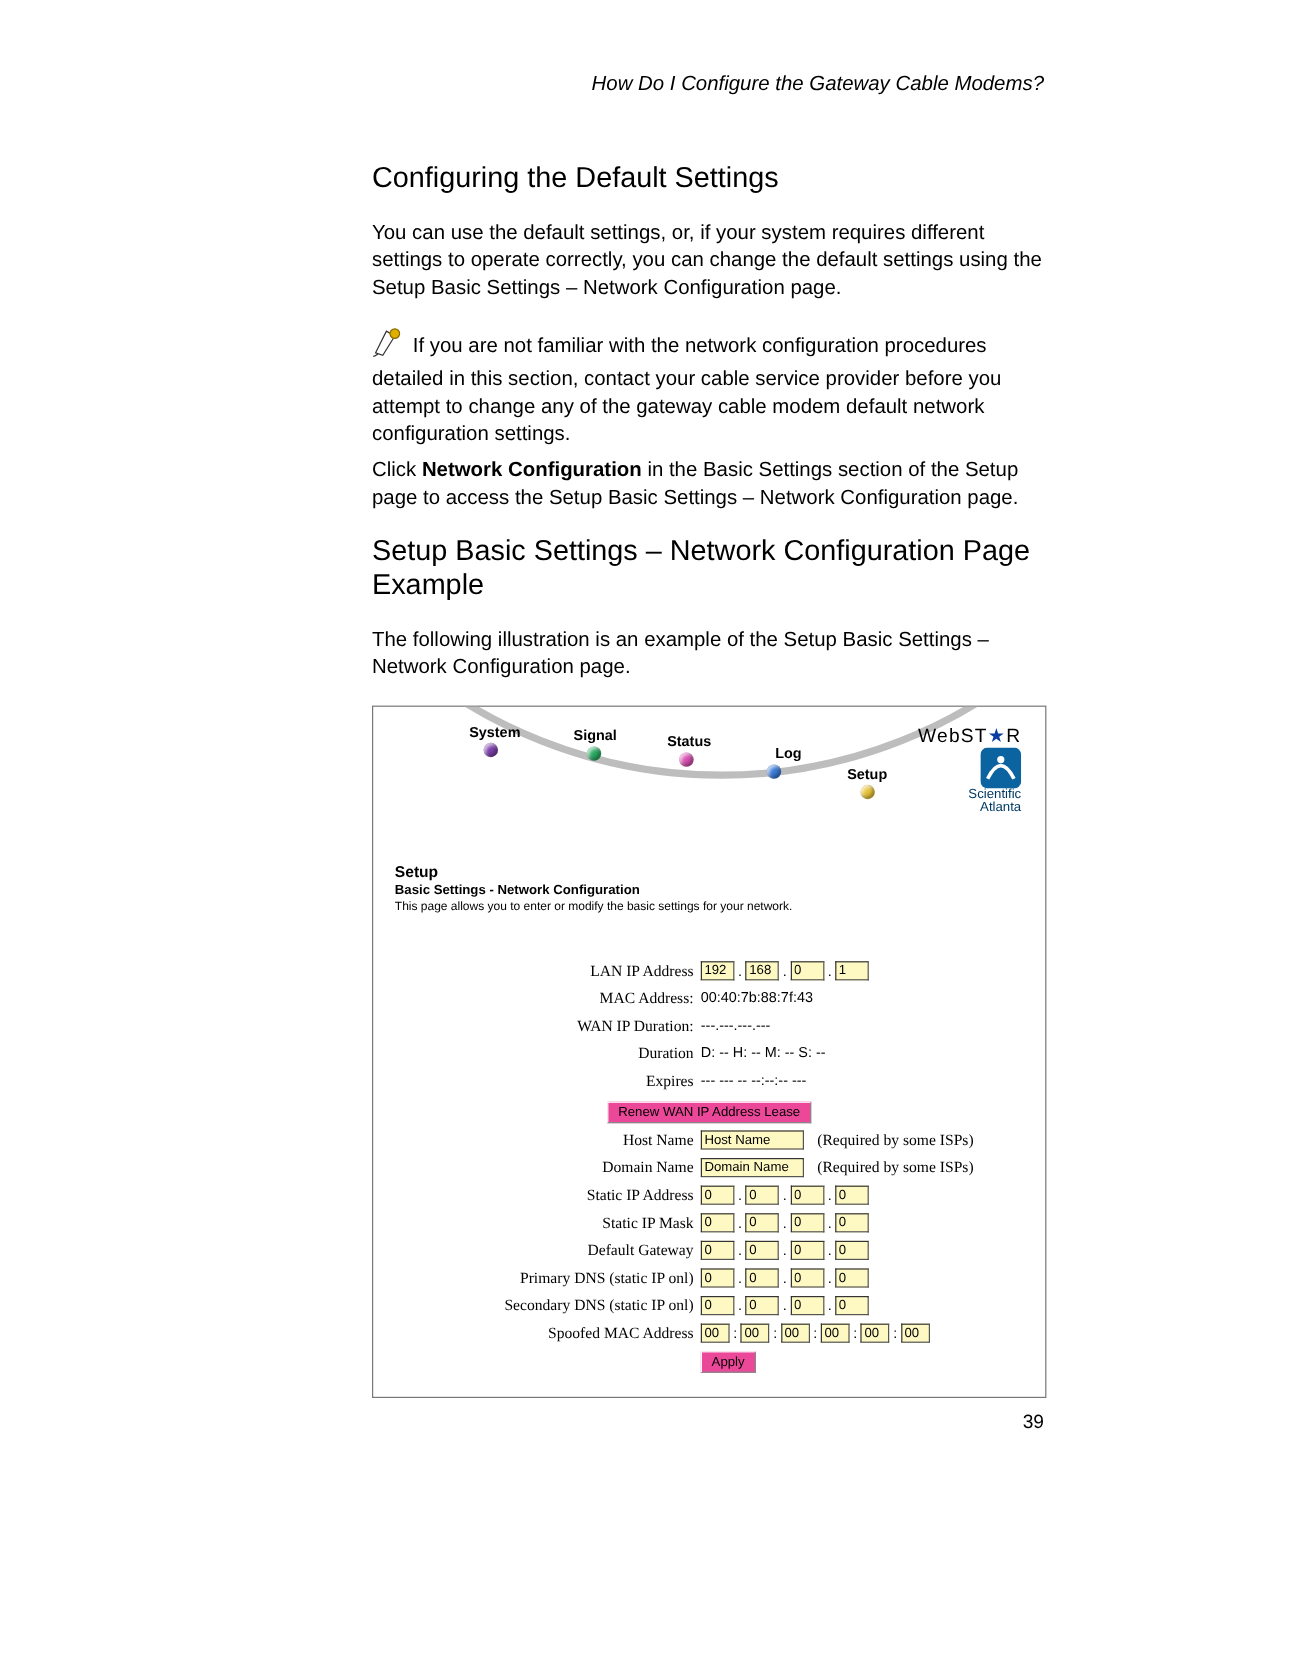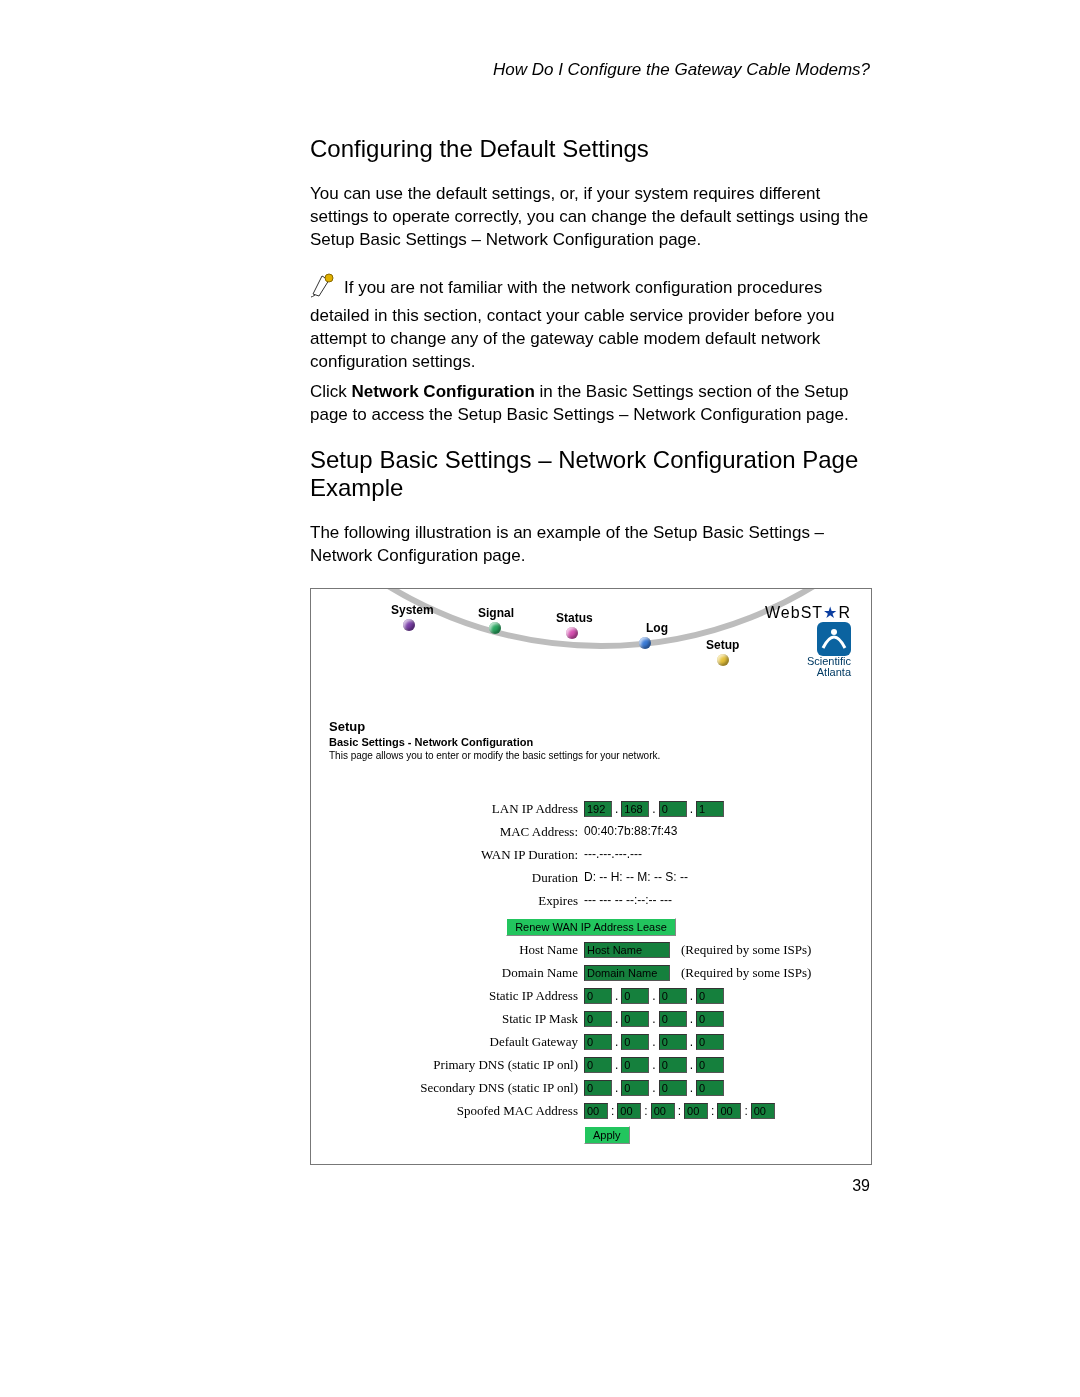--- a/index.html
+++ b/index.html
@@ -153,35 +153,35 @@
   }
   .ipbox, .macbox, .txtbox {
     border: 1px solid #555;
     border-top-color:#333;
     border-left-color:#333;
     font-family: Arial, sans-serif;
     font-size: 11px;
     height: 16px;
     padding: 0 2px;
     box-sizing: border-box;
-    background:#15803d;
+    background:#fef9c3;
   }
   .ipbox  { width: 28px; }
   .macbox { width: 24px; }
   .txtbox { width: 86px; }
   .dotsep { font-family: Arial; font-size:12px; }
   .note-isp {
     font-family: Liberation Serif, serif;
     font-size: 13px;
     margin-left: 8px;
   }
   .btn {
     font-family: Arial, sans-serif;
     font-size: 11px;
-    background: #22c55e;
+    background: #ec4899;
     border: 1px solid #888;
     border-top-color:#fff;
     border-left-color:#fff;
     padding: 2px 8px;
     cursor: default;
   }
   .center-row {
     text-align: center;
     margin: 2px 0 6px;
   }

